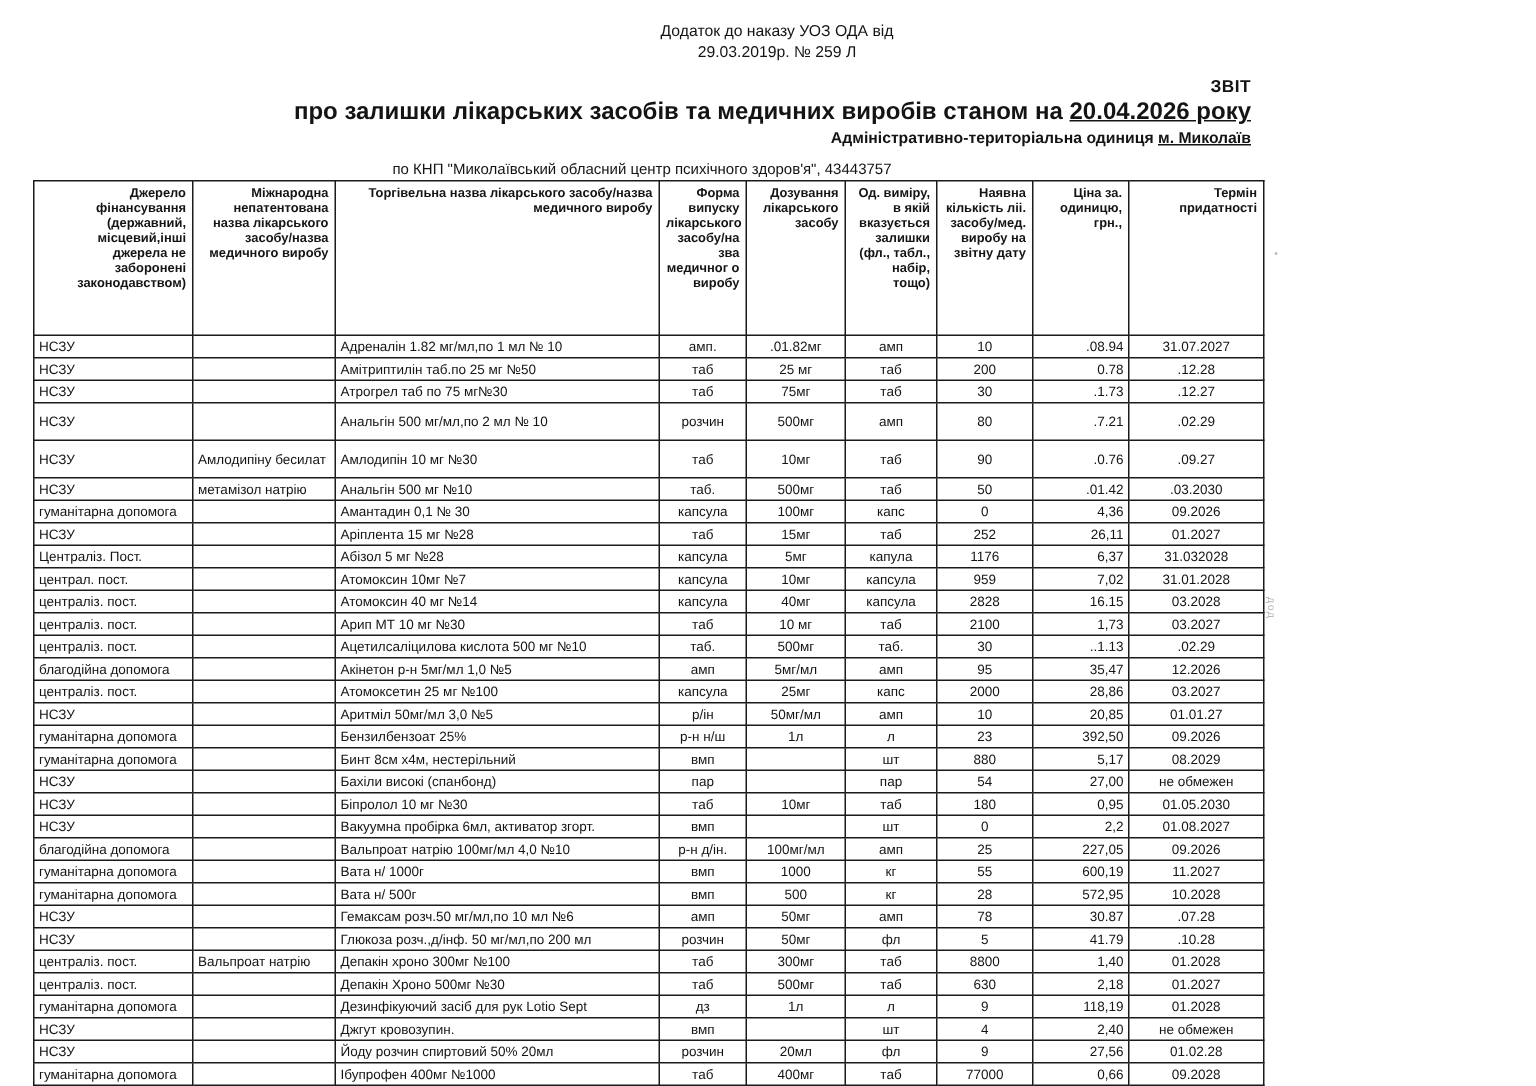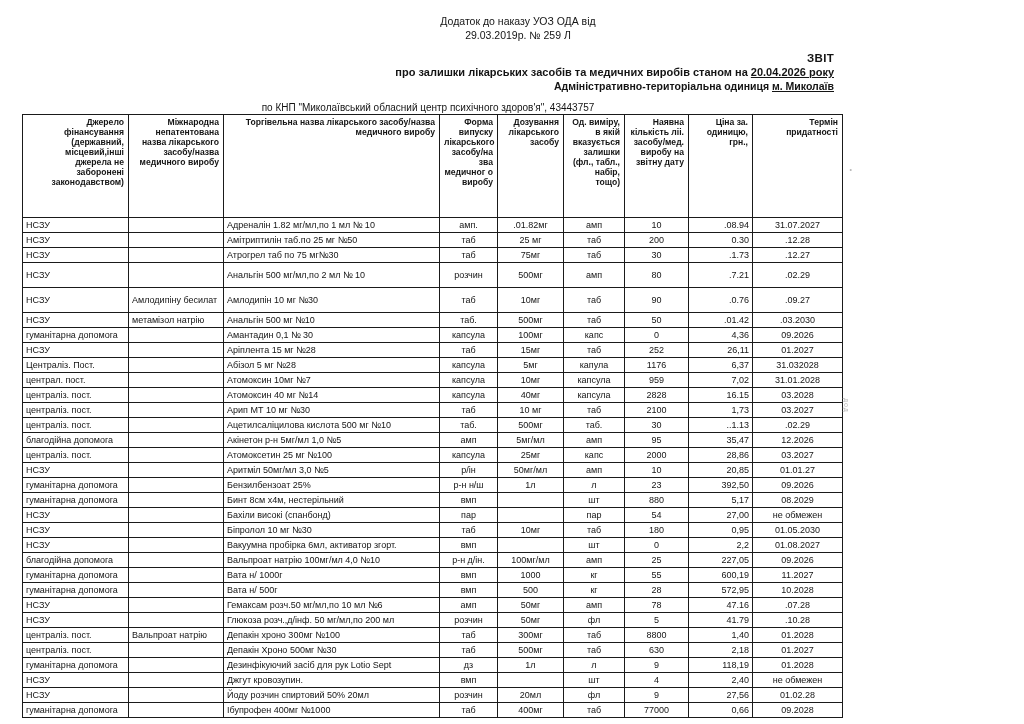--- a/index.html
+++ b/index.html
@@ -37,21 +37,21 @@
     text-align: right;
     margin-top: 4px;
   }
   .title-main {
     font-size: 11.5px;
     font-weight: bold;
     letter-spacing: .3px;
     margin-bottom: 2px;
   }
   .title-sub {
-    font-size: 11px;
+    font-size: 16px;
     font-weight: bold;
     margin-bottom: 2px;
   }
   .title-sub .u {
     text-decoration: underline;
   }
   .title-admin {
     font-size: 10.5px;
     font-weight: bold;
     margin-bottom: 10px;
@@ -183,21 +183,21 @@
           <td class="c">31.07.2027</td>
         </tr>
         <tr>
           <td class="l">НСЗУ</td>
           <td class="l"></td>
           <td class="l">Амітриптилін таб.по 25 мг №50</td>
           <td class="c">таб</td>
           <td class="c">25 мг</td>
           <td class="c">таб</td>
           <td class="c">200</td>
-          <td class="r">0.30</td>
+          <td class="r">0.78</td>
           <td class="c">.12.28</td>
         </tr>
         <tr>
           <td class="l">НСЗУ</td>
           <td class="l"></td>
           <td class="l">Атрогрел таб по 75 мг№30</td>
           <td class="c">таб</td>
           <td class="c">75мг</td>
           <td class="c">таб</td>
           <td class="c">30</td>
@@ -436,21 +436,21 @@
           <td class="c">10.2028</td>
         </tr>
         <tr>
           <td class="l">НСЗУ</td>
           <td class="l"></td>
           <td class="l">Гемаксам розч.50 мг/мл,по 10 мл №6</td>
           <td class="c">амп</td>
           <td class="c">50мг</td>
           <td class="c">амп</td>
           <td class="c">78</td>
-          <td class="r">47.16</td>
+          <td class="r">30.87</td>
           <td class="c">.07.28</td>
         </tr>
         <tr>
           <td class="l">НСЗУ</td>
           <td class="l"></td>
           <td class="l">Глюкоза розч.,д/інф. 50 мг/мл,по 200 мл</td>
           <td class="c">розчин</td>
           <td class="c">50мг</td>
           <td class="c">фл</td>
           <td class="c">5</td>

